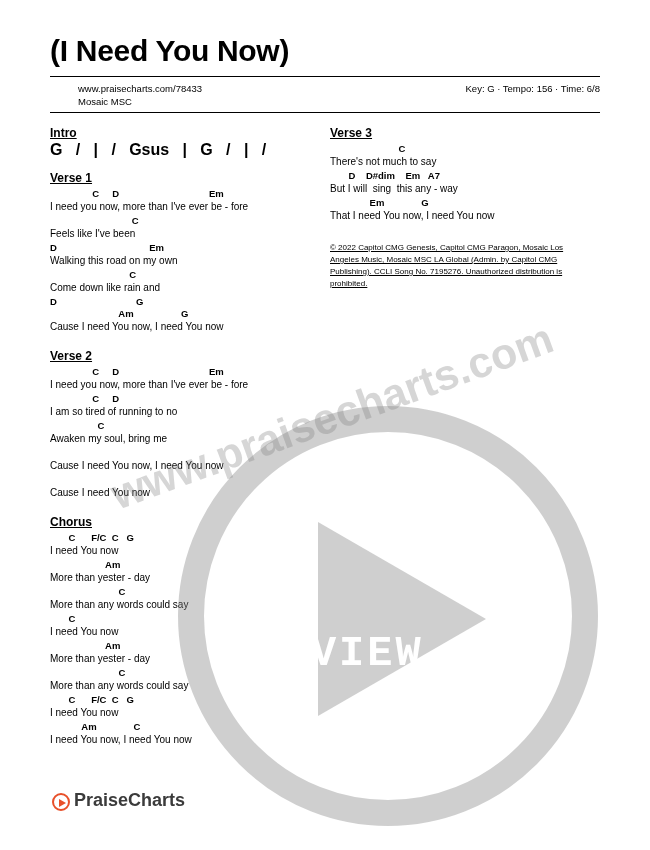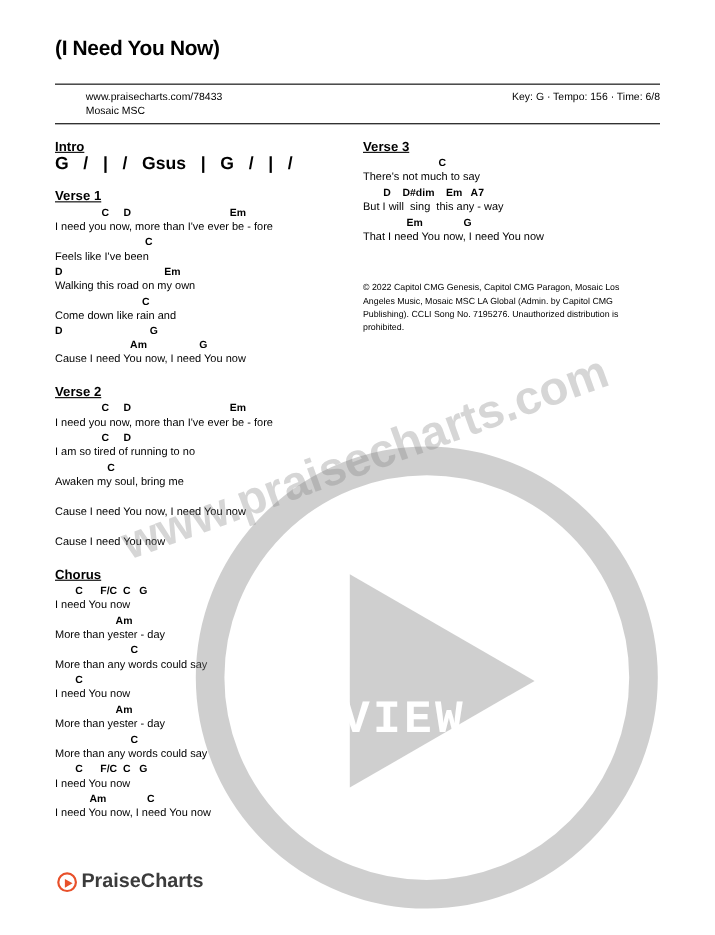--- a/index.html
+++ b/index.html
@@ -17,21 +17,21 @@
   }
   .page {
     position: absolute;
     left: 0; top: 0;
     width: 650px; height: 850px;
   }
   .title {
     position: absolute;
     left: 50px;
     top: 34px;
-    font-size: 19px;
+    font-size: 30px;
     font-weight: bold;
     letter-spacing: -0.3px;
     color: #000;
   }
   .rule {
     position: absolute;
     left: 50px;
     top: 76px;
     width: 550px;
     height: 1px;
@@ -101,25 +101,26 @@
     color: #000;
   }
   .introline {
     font-size: 16px;
     font-weight: bold;
     white-space: pre;
     line-height: 14px;
     color: #000;
   }
   .copyright {
-    margin-top: 32px;
+    margin-top: 18px;
     font-size: 8px;
     line-height: 12px;
     color: #000;
     width: 250px;
+    text-decoration: underline;
   }
 
   
   .watermark {
     position: absolute;
     left: 0; top: 0;
     width: 650px; height: 850px;
     pointer-events: none;
   }
   .wm-ring {

